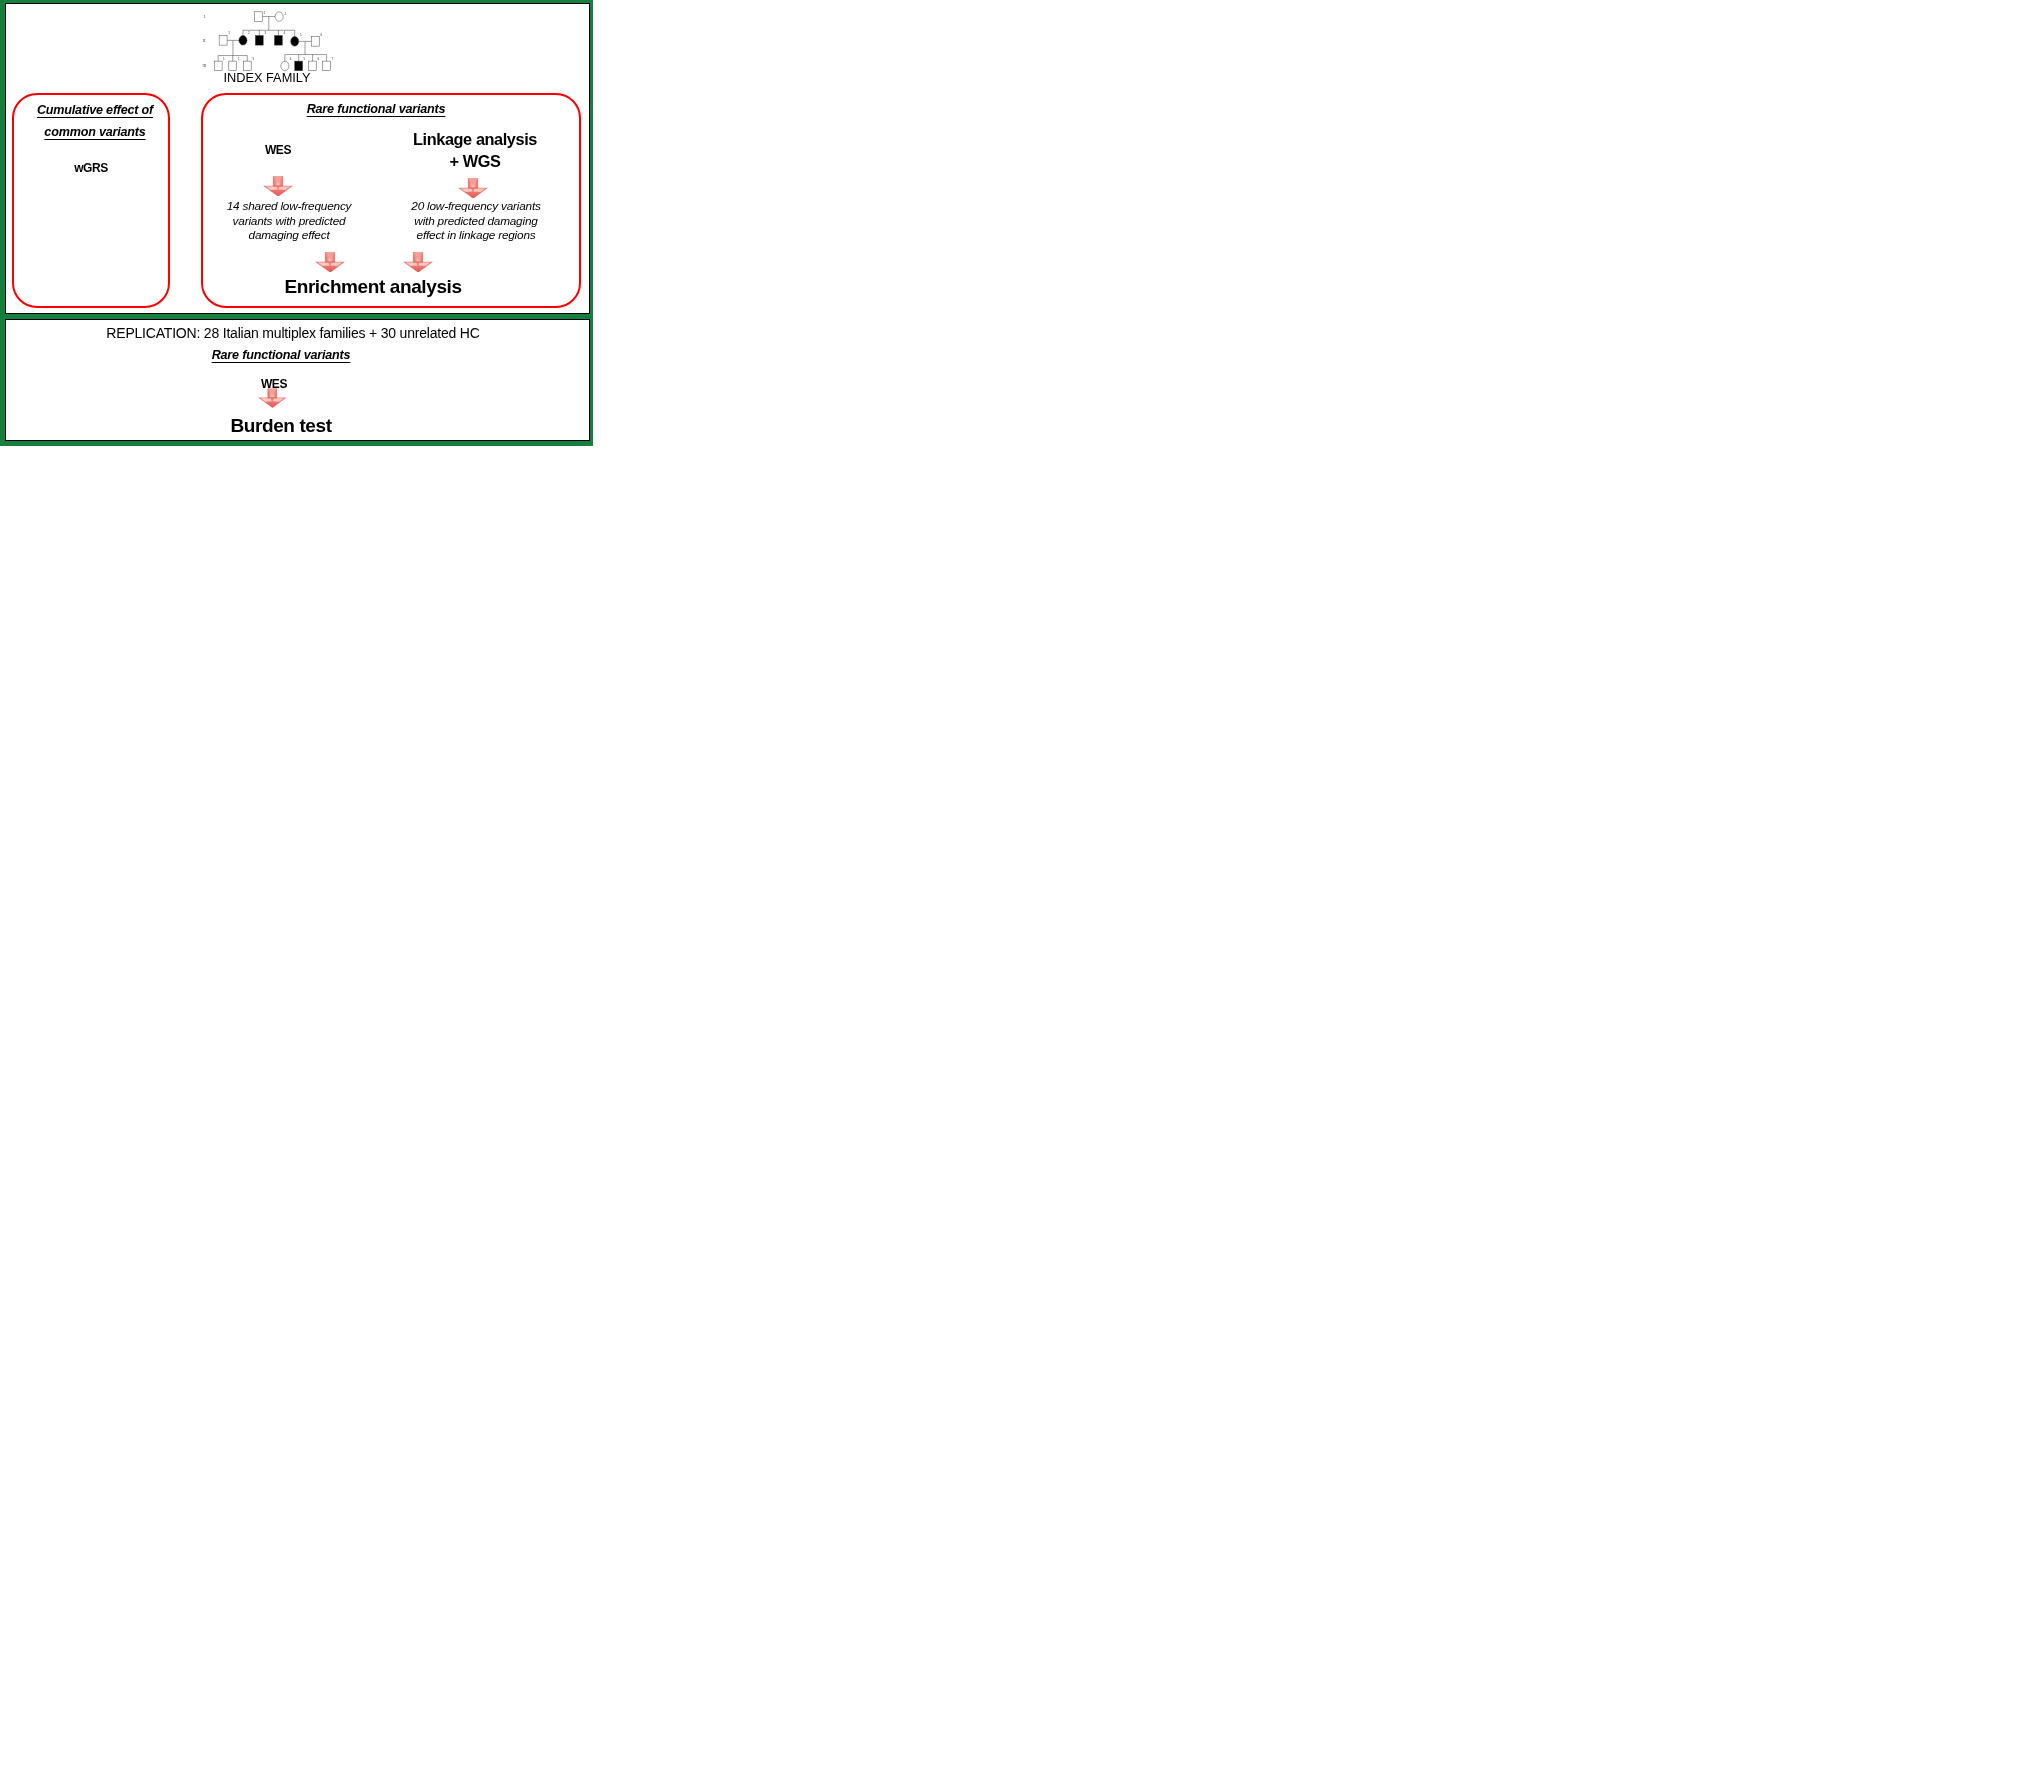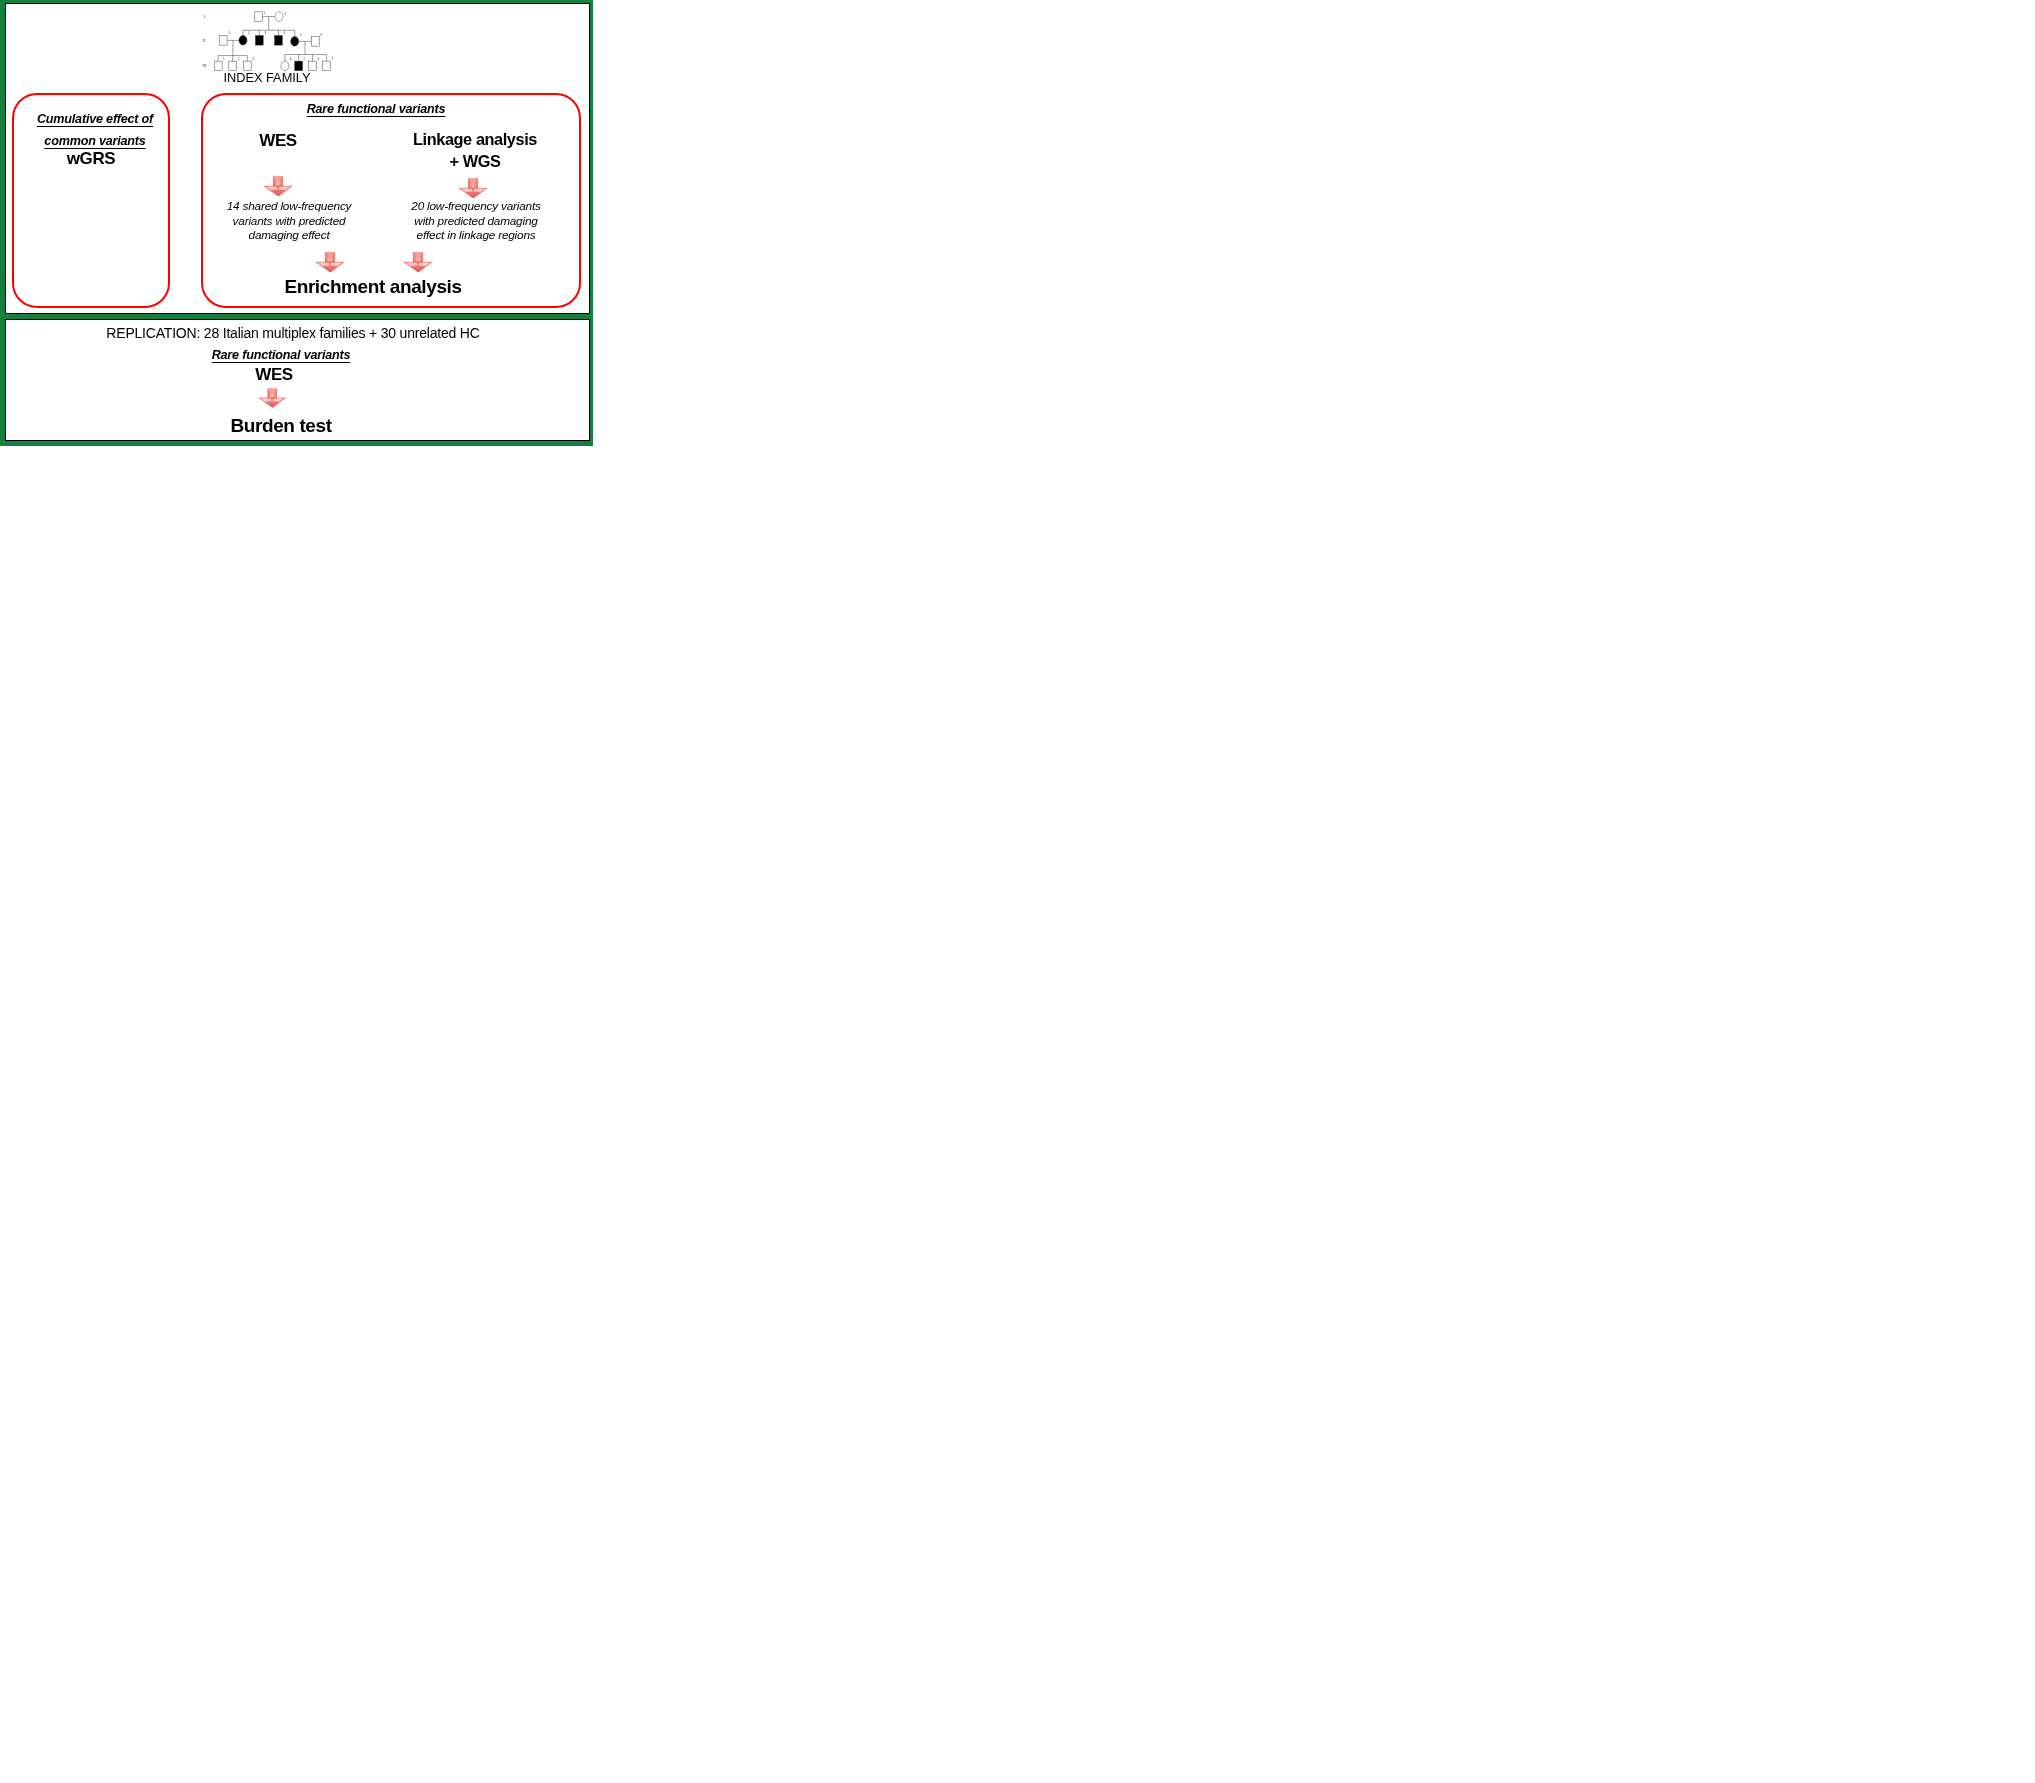--- a/index.html
+++ b/index.html
@@ -4,22 +4,22 @@
 <style>
   html,body{margin:0;padding:0;background:#ffffff;}
   .page{position:relative;width:593px;height:446px;background:#15803d;overflow:hidden;
         font-family:"Liberation Sans",sans-serif;color:#000;}
   .frame{position:absolute;border:1.2px solid #000;background:#fff;box-sizing:border-box;}
   .redbox{position:absolute;border:2px solid #ff0000;border-radius:25px;box-sizing:border-box;background:#fff;}
   .cx{position:absolute;transform:translateX(-50%);white-space:nowrap;text-align:center;}
   .ital-title{font-size:12.6px;font-style:italic;font-weight:600;letter-spacing:-0.2px;
               text-decoration:underline;text-decoration-thickness:1.4px;text-underline-offset:2.8px;}
   .left-title{font-size:12.6px;font-style:italic;font-weight:600;letter-spacing:-0.2px;line-height:22px;
-              text-decoration:underline;text-decoration-thickness:1.4px;text-underline-offset:2.8px;margin-top:9px;}
-  .method{font-size:17px;font-weight:700;letter-spacing:-0.4px;}
+              text-decoration:underline;text-decoration-thickness:1.4px;text-underline-offset:2.8px;}
+  .method{font-size:12px;font-weight:700;letter-spacing:-0.4px;margin-top:12px;}
   .method2{font-size:16.3px;font-weight:700;letter-spacing:-0.4px;line-height:21.6px;}
   .para{font-size:11.8px;font-style:italic;font-weight:500;letter-spacing:-0.2px;line-height:14.7px;}
   .big-bold{font-size:19px;font-weight:700;letter-spacing:-0.4px;}
   .replication{font-size:14px;font-weight:400;letter-spacing:-0.2px;}
   .arrow{position:absolute;}
   svg text{font-family:"Liberation Sans",sans-serif;}
   text.rowlab{font-family:"Liberation Serif",serif;}
 </style>
 </head>
 <body>

